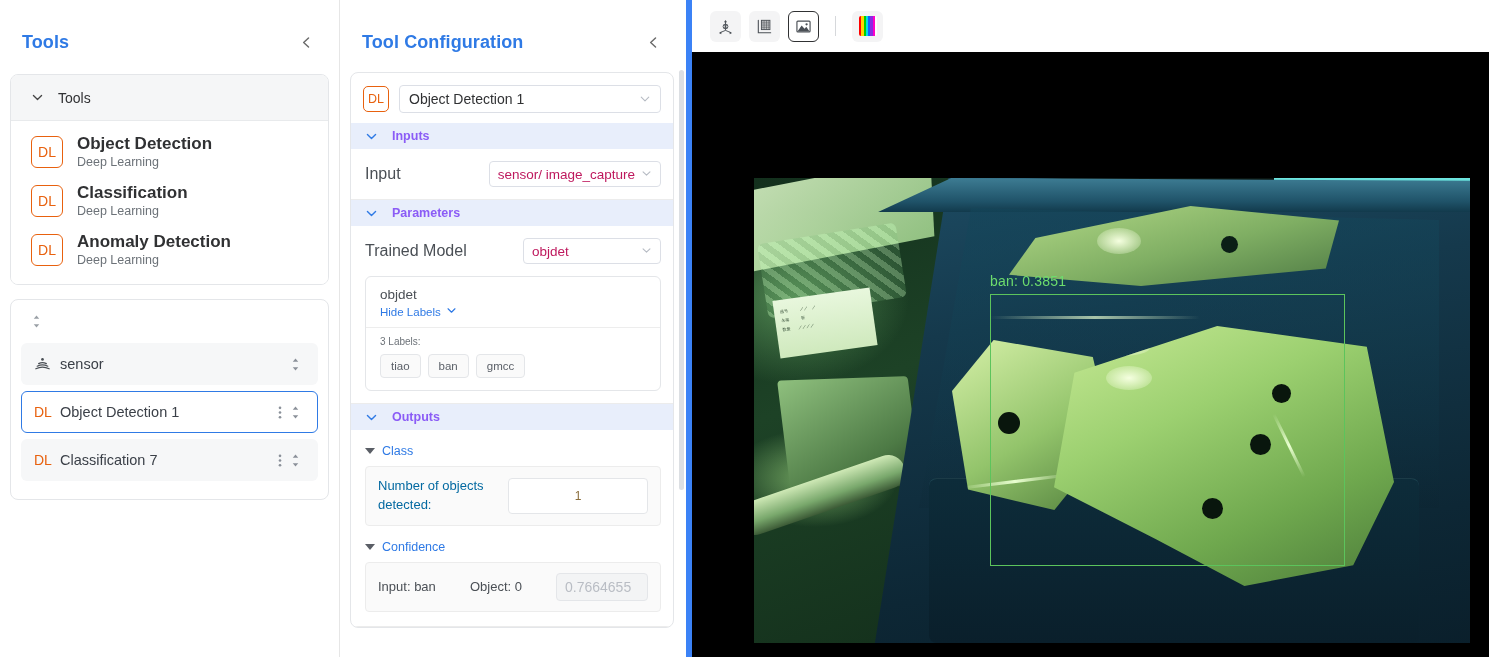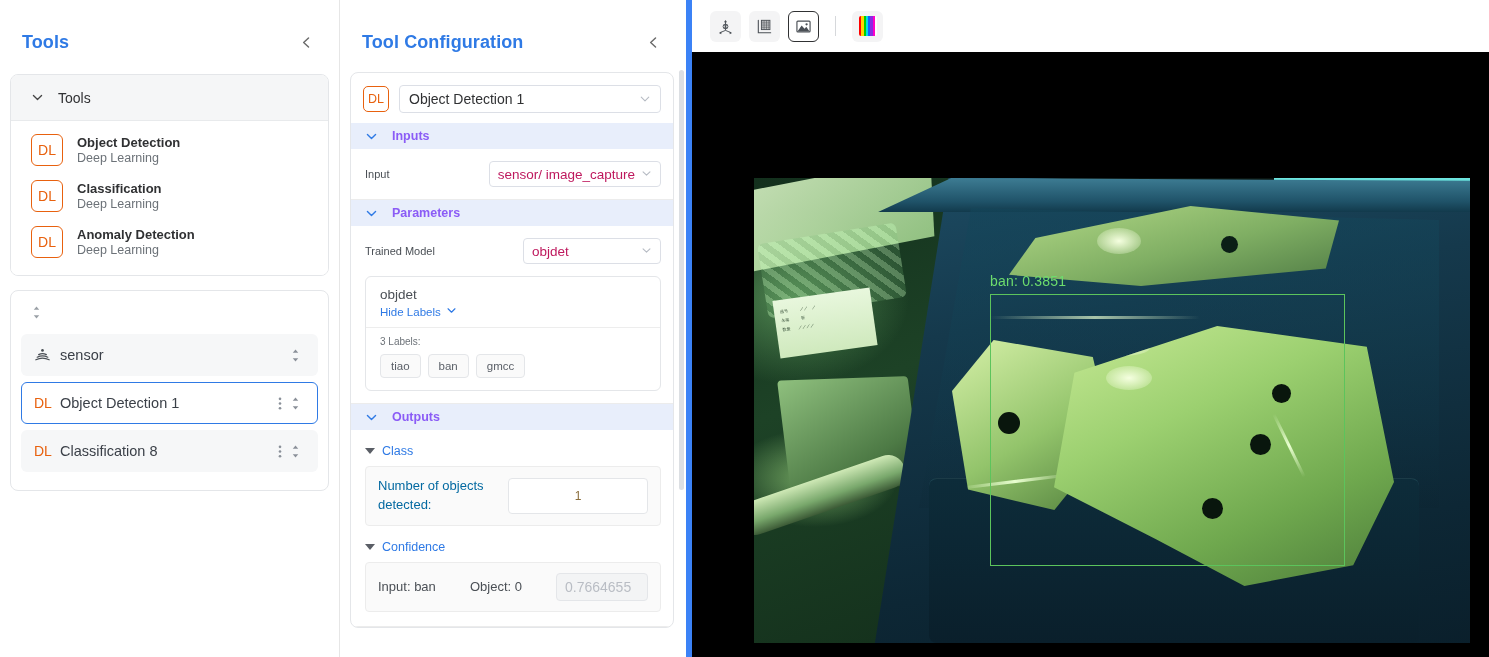--- a/index.html
+++ b/index.html
@@ -55,21 +55,21 @@
     cursor: pointer;
   }
   .dl-badge {
     width: 32px; height: 32px; min-width: 32px;
     border: 1.6px solid #e8610e; border-radius: 6px;
     color: #e8610e; font-size: 14px; font-weight: 500;
     display: flex; align-items: center; justify-content: center;
     background: #fff;
   }
   .tool-txt { display: flex; flex-direction: column; gap: 1px; }
-  .tool-name { font-size: 13px; color: #303133; font-weight: 600; }
+  .tool-name { font-size: 17px; color: #303133; font-weight: 600; }
   .tool-sub { font-size: 12.5px; color: #6c7278; }
 
   
   .pipe-card {
     margin: 14px 10px 0 10px;
     background: #fff;
     border: 1px solid #e4e6e9;
     border-radius: 8px;
     padding: 8px 10px 12px 10px;
   }
@@ -113,21 +113,21 @@
     padding: 0 9px; font-size: 14px; color: #303133; background:#fff; cursor:pointer;
   }
   .select .cv { color:#b7bcc4; display:flex; }
   .section-bar {
     display:flex; align-items:center; gap: 14px;
     background:#e8eefb; height: 26px; padding: 0 14px;
     font-size: 12.5px; color:#8b5cf6; font-weight:600; cursor:pointer;
   }
   .section-bar .cv { color:#2f7ae5; display:flex; }
   .field-row { display:flex; align-items:center; padding: 12px 12px 12px 14px; gap: 10px; }
-  .field-label { font-size: 11px; color:#4a4f55; flex:1; }
+  .field-label { font-size: 16px; color:#4a4f55; flex:1; }
   .sel-sm {
     height: 26px; border:1px solid #dcdfe6; border-radius:4px; background:#fff;
     display:flex; align-items:center; gap:6px; padding: 0 8px;
     font-size: 13.5px; color:#be185d; cursor:pointer;
   }
   .divider { height:1px; background:#ececec; margin: 0 0px; }
 
   .model-box { margin: 0 12px 12px 14px; border:1px solid #e4e6e9; border-radius:6px; overflow:hidden; }
   .model-box-top { padding: 10px 14px 9px 14px; }
   .model-name { font-size: 13.5px; color:#4a4f55; margin-bottom: 3px; }
@@ -373,21 +373,21 @@
         </span>
         <span class="row-act">
           <svg width="11" height="15" viewBox="0 0 12 16">
               <path d="M6 1.5 L9 5 L3 5 Z M6 14.5 L9 11 L3 11 Z" fill="currentColor"></path>
             </svg>
         </span>
       </div>
 
       <div class="pipe-row">
         <span class="dl-mini">DL</span>
-        <span class="lbl">Classification 8</span>
+        <span class="lbl">Classification 7</span>
         <span class="row-act">
           <svg width="4" height="15" viewBox="0 0 4 16">
               <circle cx="2" cy="3" r="1.4" fill="currentColor"></circle>
               <circle cx="2" cy="8" r="1.4" fill="currentColor"></circle>
               <circle cx="2" cy="13" r="1.4" fill="currentColor"></circle>
             </svg>
         </span>
         <span class="row-act">
           <svg width="11" height="15" viewBox="0 0 12 16">
               <path d="M6 1.5 L9 5 L3 5 Z M6 14.5 L9 11 L3 11 Z" fill="currentColor"></path>

